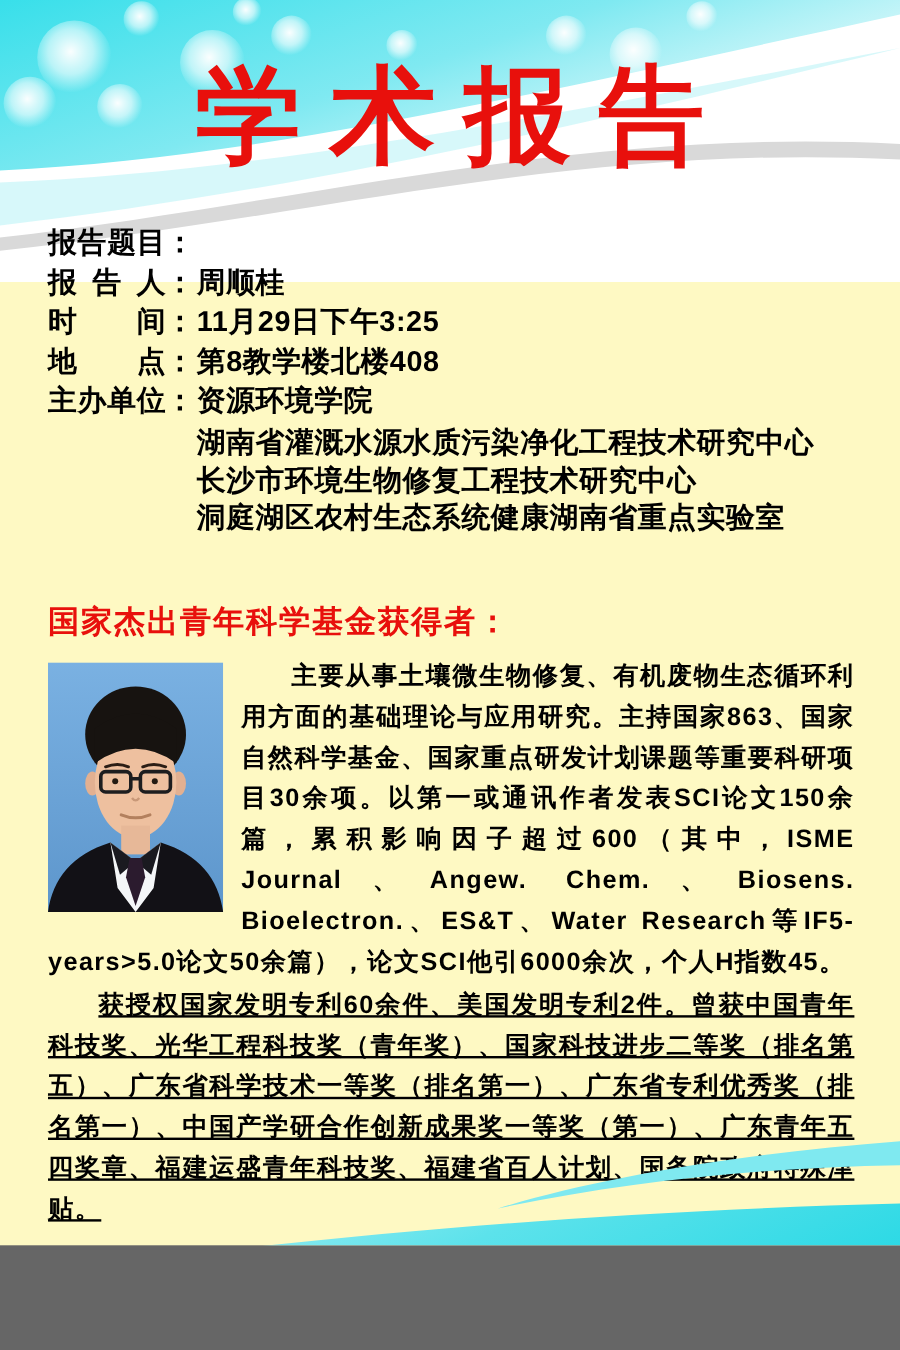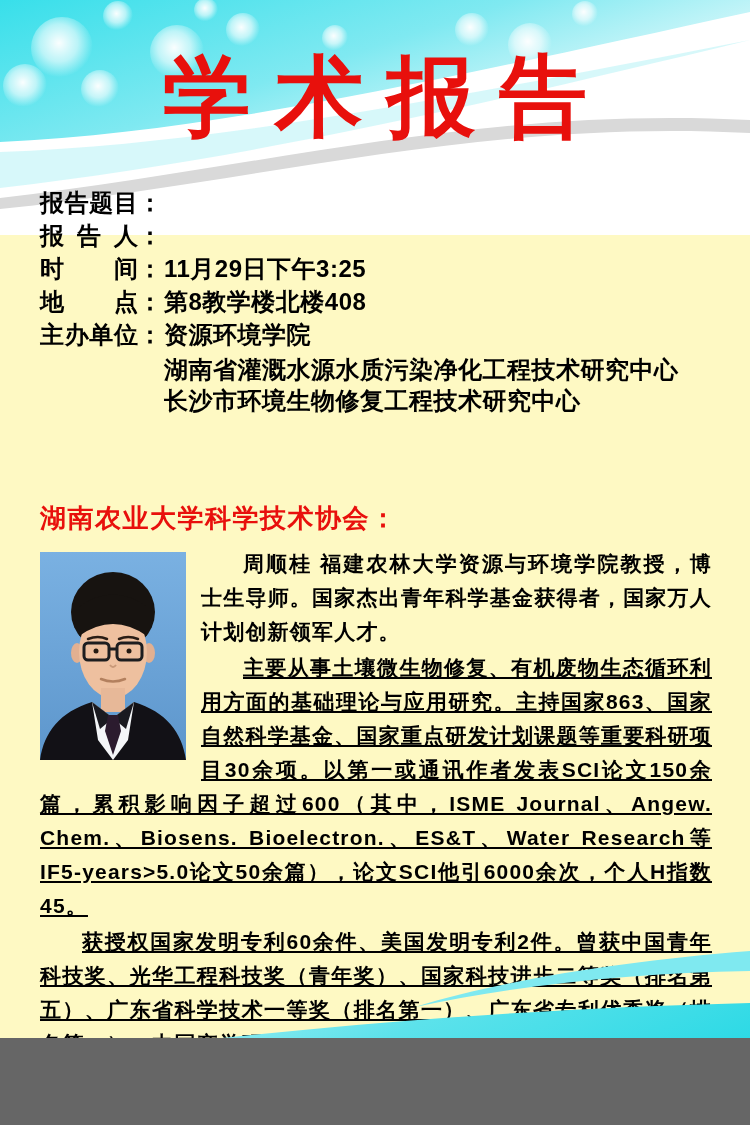--- a/index.html
+++ b/index.html
@@ -102,20 +102,21 @@
         </span>
         <span class="info-colon">：</span>
     </div>
     <div class="info-row">
       <span class="info-label">
           <span>报</span>
           <span>告</span>
           <span>人</span>
         </span>
         <span class="info-colon">：</span>
+        <span class="info-value">周顺桂</span>
     </div>
     <div class="info-row">
       <span class="info-label">
           <span>时</span>
           <span>间</span>
         </span>
         <span class="info-colon">：</span>
         <span class="info-value">11月29日下午3:25</span>
     </div>
     <div class="info-row">
@@ -132,24 +133,25 @@
           <span>办</span>
           <span>单</span>
           <span>位</span>
         </span>
         <span class="info-colon">：</span>
         <span class="info-value">资源环境学院</span>
     </div>
     <div class="host-extra">
       <div>湖南省灌溉水源水质污染净化工程技术研究中心</div>
       <div>长沙市环境生物修复工程技术研究中心</div>
+      <div>洞庭湖区农村生态系统健康湖南省重点实验室</div>
     </div>
   </div>
 
-  <div class="section-heading">湖南农业大学科学技术协会：</div>
+  <div class="section-heading">国家杰出青年科学基金获得者：</div>
 
   <div class="bio">
     <div class="photo">
       <svg viewBox="0 0 146 208" preserveAspectRatio="none" aria-hidden="true">
         <defs>
           <linearGradient id="pbg" x1="0" y1="0" x2="0" y2="1">
             <stop offset="0" stop-color="#7ab1e2"></stop>
             <stop offset="1" stop-color="#5d96cc"></stop>
           </linearGradient>
         </defs>
@@ -169,21 +171,20 @@
         <path d="M70,113 Q73,117 76,113" stroke="#c89878" stroke-width="2" fill="none"></path>
         <path d="M61,127 Q73,132 85,127" stroke="#b3805e" stroke-width="2.5" fill="none" stroke-linecap="round"></path>
         <rect x="61" y="136" width="24" height="24" fill="#e7b898"></rect>
         <path d="M0,208 C4,180 20,160 52,150 L73,166 L94,150 C126,160 142,180 146,208 Z" fill="#121116"></path>
         <path d="M52,150 L73,166 L94,150 L88,188 L73,208 L58,188 Z" fill="#f4f6f8"></path>
         <path d="M52,150 L73,166 L60,177 Z" fill="#1a1a20"></path>
         <path d="M94,150 L73,166 L86,177 Z" fill="#1a1a20"></path>
         <path d="M68,163 L78,163 L81,179 L73,203 L65,179 Z" fill="#2b1b2e"></path>
       </svg>
     </div>
-    <p>周顺桂 福建农林大学资源与环境学院教授，博士生导师。国家杰出青年科学基金获得者，国家万人计划创新领军人才。</p>
     <p>主要从事土壤微生物修复、有机废物生态循环利用方面的基础理论与应用研究。主持国家863、国家自然科学基金、国家重点研发计划课题等重要科研项目30余项。以第一或通讯作者发表SCI论文150余篇，累积影响因子超过600（其中，ISME Journal、Angew. Chem.、Biosens. Bioelectron.、ES&amp;T、Water Research等IF5-years&gt;5.0论文50余篇），论文SCI他引6000余次，个人H指数45。</p>
     <p>获授权国家发明专利60余件、美国发明专利2件。曾获中国青年科技奖、光华工程科技奖（青年奖）、国家科技进步二等奖（排名第五）、广东省科学技术一等奖（排名第一）、广东省专利优秀奖（排名第一）、中国产学研合作创新成果奖一等奖（第一）、广东青年五四奖章、福建运盛青年科技奖、福建省百人计划、国务院政府特殊津贴。</p>
   </div>
 
   <svg class="footer-art" viewBox="0 0 750 220" preserveAspectRatio="none" aria-hidden="true">
     <defs>
       <linearGradient id="fgrad" x1="0" y1="0" x2="1" y2="0.35">
         <stop offset="0" stop-color="#c8f5f7"></stop>
         <stop offset="0.55" stop-color="#5ce2eb"></stop>
         <stop offset="1" stop-color="#2bd9e5"></stop>

